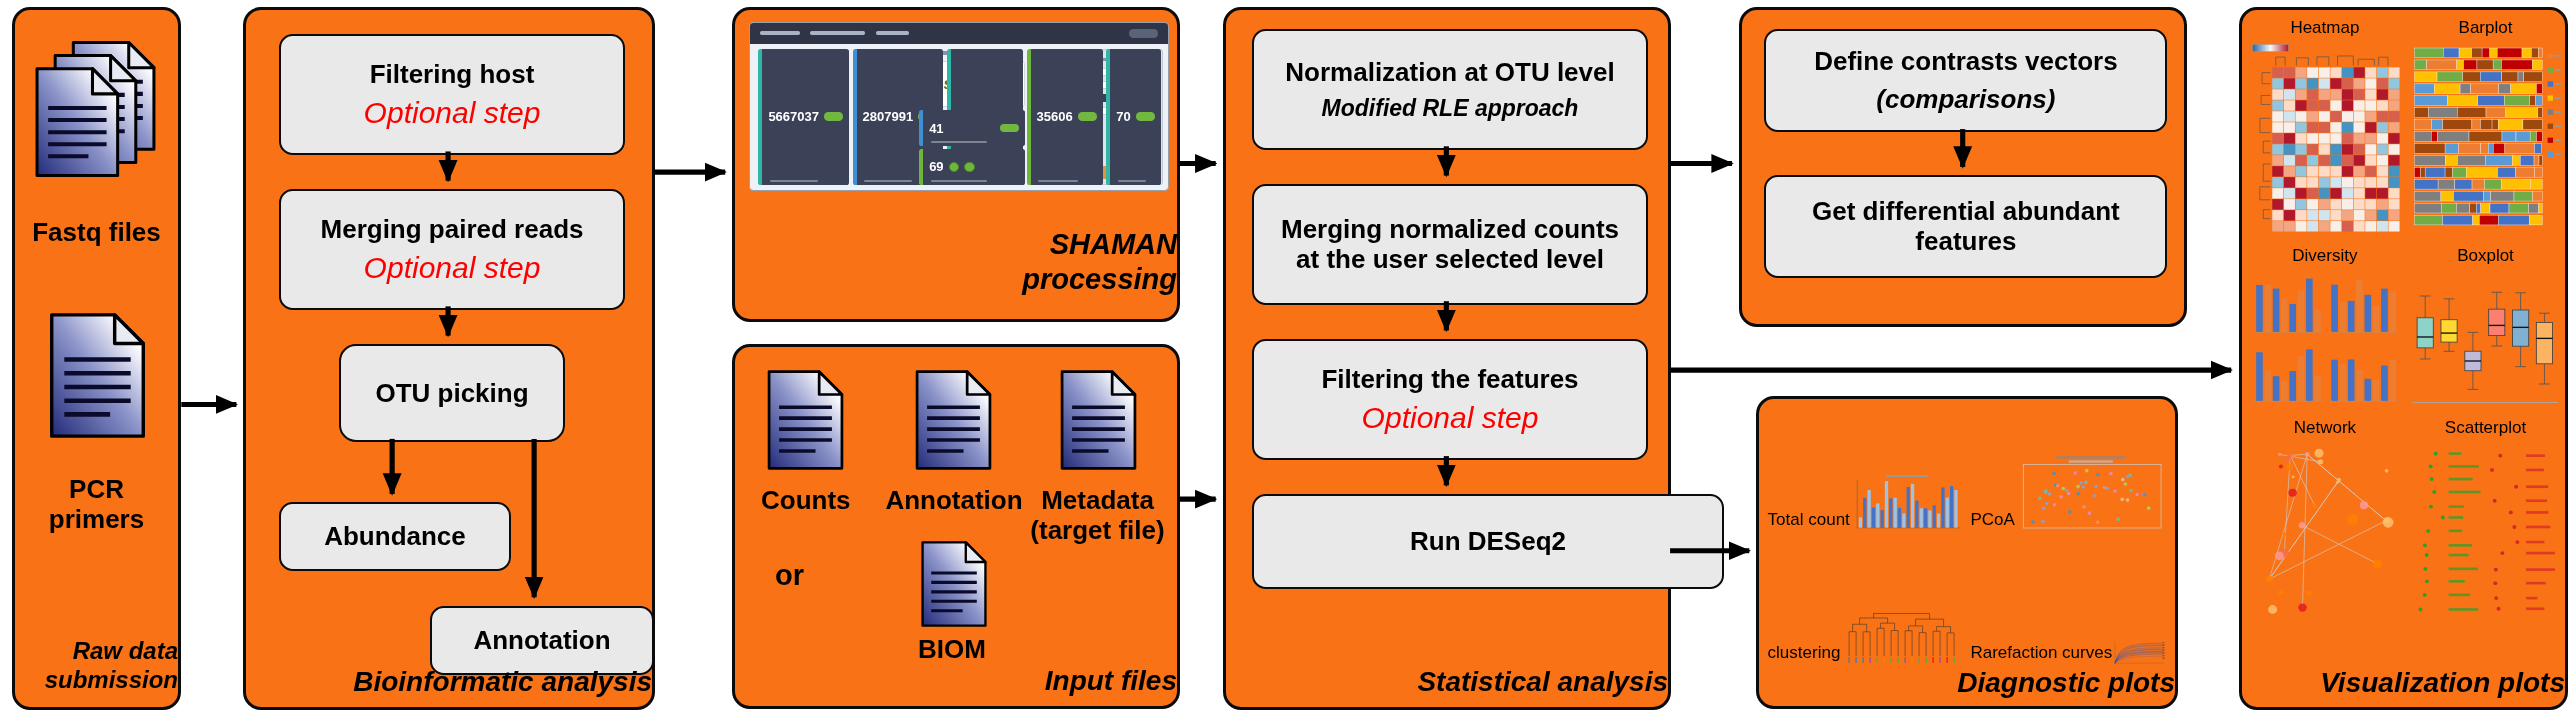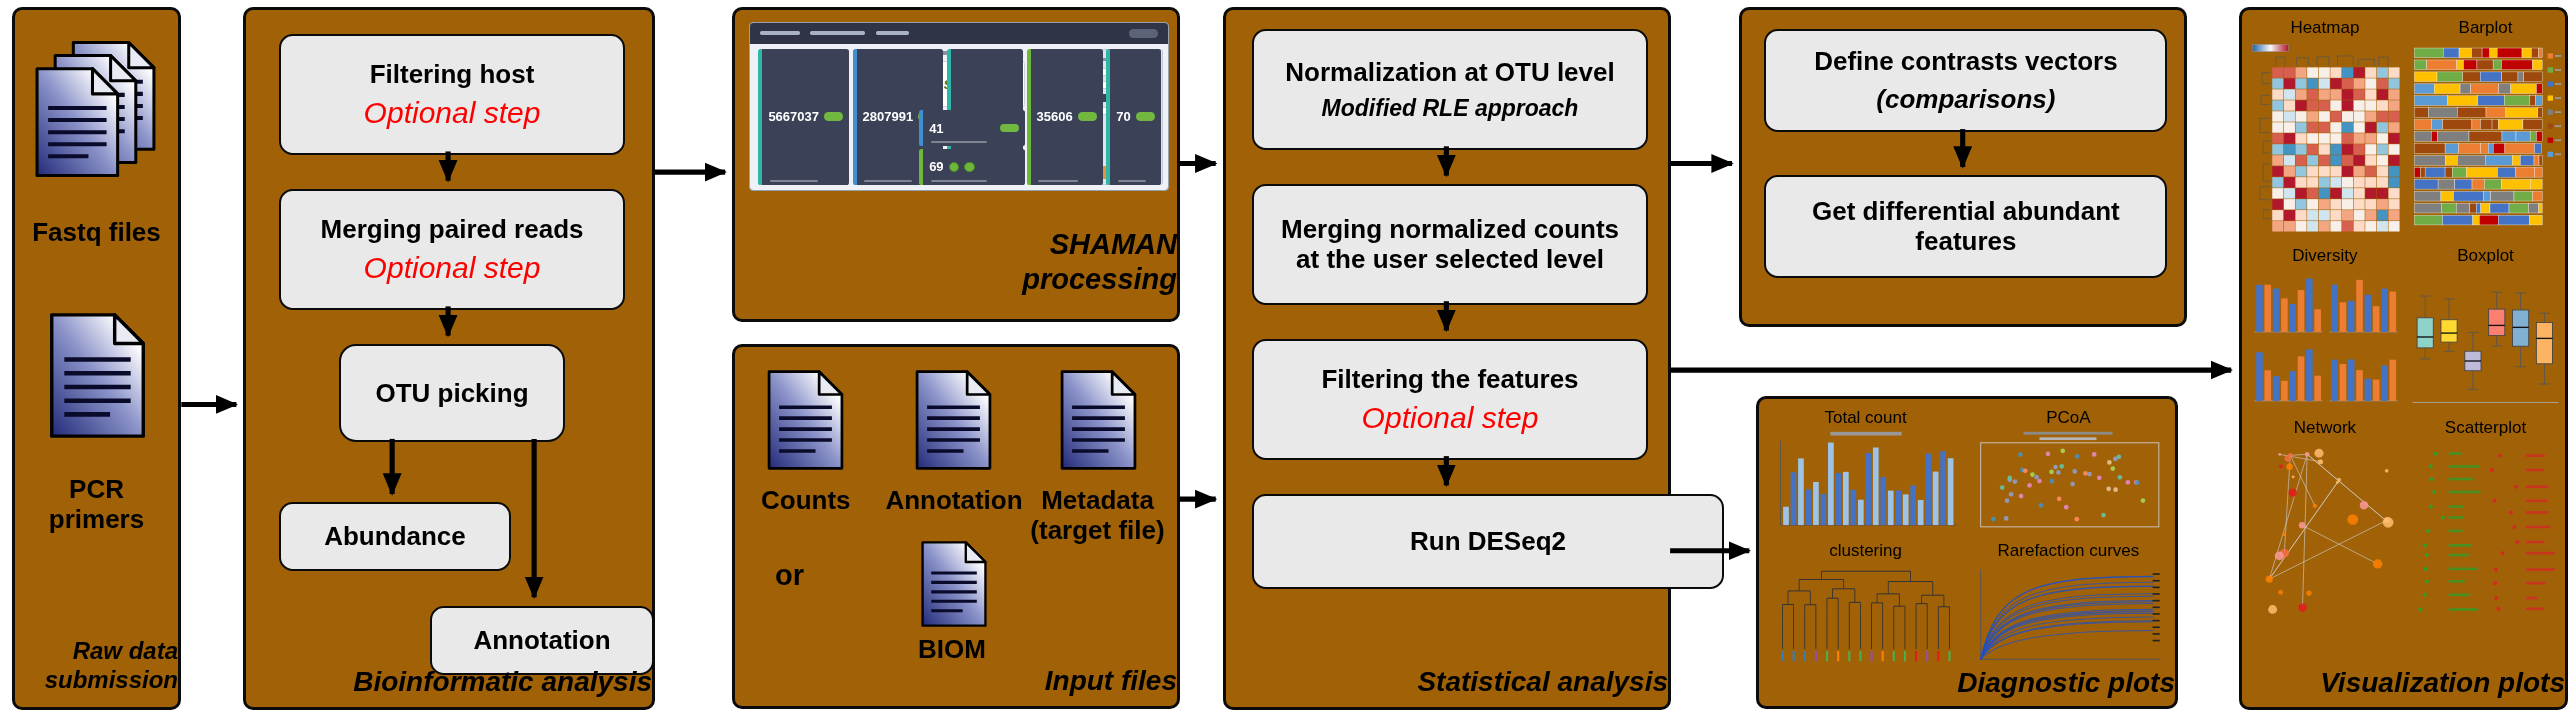--- a/index.html
+++ b/index.html
@@ -4,21 +4,21 @@
 <style>
   *{margin:0;padding:0;box-sizing:border-box}
   html,body{background:#fff}
   body{font-family:"Liberation Sans",sans-serif;color:#000}
   .canvas{position:relative;width:2576px;height:716px;background:#fff;overflow:hidden}
 
   
   .arrows{position:absolute;left:0;top:0;width:2576px;height:716px;z-index:3;pointer-events:none}
 
   
-  .panel{position:absolute;border:3.4px solid #0b0b0b;border-radius:10px;background:#a16207;z-index:2}
+  .panel{position:absolute;border:3.4px solid #0b0b0b;border-radius:18px;background:#f97316;z-index:2}
   #p1{left:12px;top:6.9px;width:169px;height:703px}
   #p2{left:243px;top:6.9px;width:412px;height:703px}
   #p3{left:732px;top:6.9px;width:448px;height:315px}
   #p4{left:732px;top:344px;width:448px;height:365px}
   #p5{left:1223px;top:6.9px;width:448px;height:703px}
   #p6{left:1739px;top:6.9px;width:448px;height:320px}
   #p7{left:1756px;top:396px;width:422px;height:313px}
   #p8{left:2239px;top:6.9px;width:329px;height:703px}
 
   .caption{position:absolute;left:0;right:0;text-align:right;font-style:italic;font-weight:600;
@@ -100,21 +100,21 @@
   #p4 .lb-counts{left:-5.2px;top:139px;width:152px}
   #p4 .lb-annot{left:143px;top:139px;width:152px}
   #p4 .lb-meta{left:284px;top:139px;width:157px}
   #p4 .or{position:absolute;left:40px;top:212px;font-weight:bold;font-size:29px}
   #p4 .ic-biom{position:absolute;left:183px;top:193px;width:72px;height:88px}
   #p4 .lb-biom{left:138px;top:288px;width:158px}
 
   
   .dgrid{position:absolute;left:8.6px;top:6.9px;right:8.6px;bottom:41px;display:grid;
          grid-template-columns:1fr 1fr;grid-template-rows:1fr 1fr;gap:6.9px}
-  .mini{display:flex;flex-direction:column;align-items:center;min-height:0}
+  .mini{display:flex;flex-direction:row;align-items:flex-end;min-height:0}
   .mini .mt{font-size:17px;line-height:1.2;padding:1.7px 0}
   .mini svg{flex:1;width:100%;min-height:0}
   .mini8{position:absolute;display:flex;flex-direction:column;align-items:center}
   .c-heat{left:6.9px;top:6.9px;width:152px;height:217px}
   .c-bar{left:167px;top:6.9px;width:153px;height:217px}
   .c-div{left:6.9px;top:234px;width:152px;height:165px}
   .c-box{left:167px;top:234px;width:153px;height:165px}
   .c-net{left:6.9px;top:406px;width:152px;height:215px}
   .c-scat{left:167px;top:406px;width:153px;height:215px}
   .hiddendefs{position:absolute;width:0;height:0;overflow:hidden}

